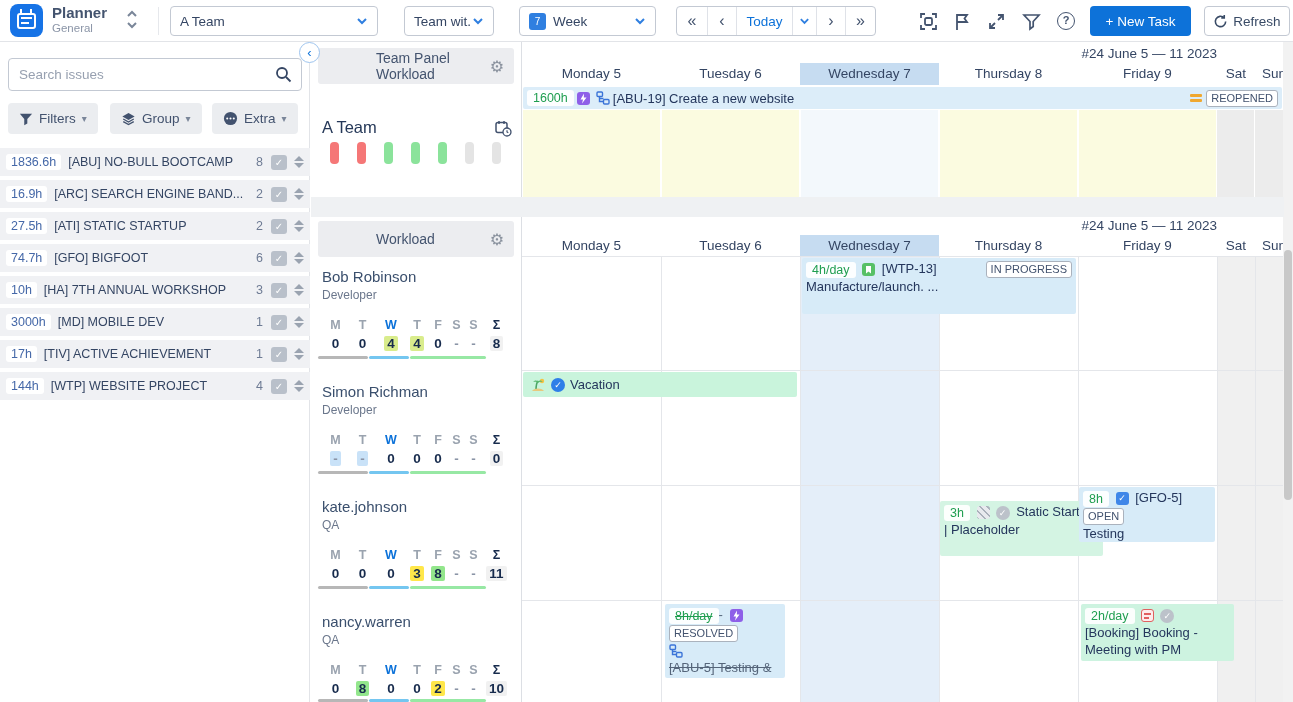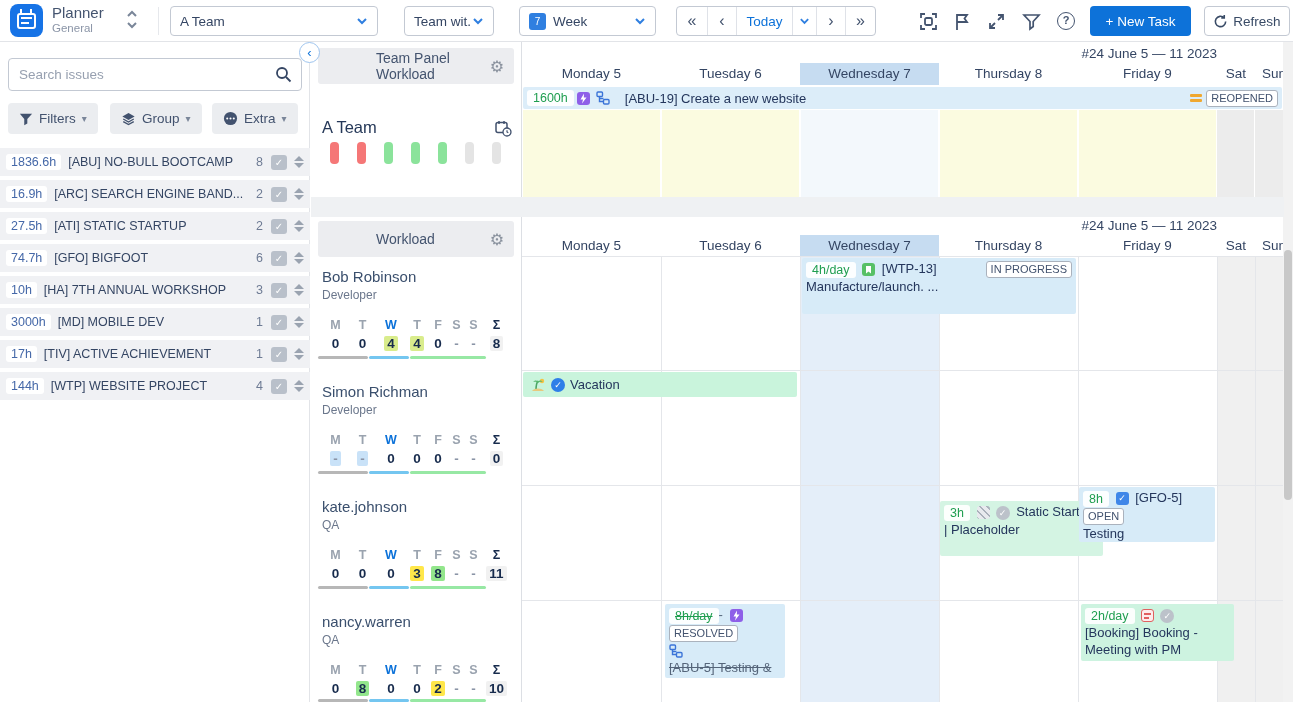--- a/index.html
+++ b/index.html
@@ -11,21 +11,21 @@
   *{box-sizing:border-box;margin:0;padding:0;font-family:"Liberation Sans",sans-serif;}
   html,body{width:1293px;height:702px;overflow:hidden;background:#fff;color:#344563;}
   .abs{position:absolute;}
   
   #topbar{position:absolute;left:0;top:0;width:1293px;height:42px;background:#fff;border-bottom:1px solid #e2e4e8;z-index:30;}
   .logo{position:absolute;left:10px;top:4px;width:33px;height:33px;background:#1673e6;border-radius:8px;}
   .logo .cal{position:absolute;left:7px;top:9px;width:19px;height:16px;border:2px solid #fff;border-radius:3px;}
   .logo .cal:before{content:"";position:absolute;left:2px;right:2px;top:2px;height:2px;background:#fff;}
   .logo .cal:after{content:"";position:absolute;left:2px;top:7px;width:8px;height:2px;background:#fff;}
   .logo .tab{position:absolute;top:5px;width:2px;height:5px;background:#fff;}
-  .app-title{position:absolute;left:52px;top:4px;font-size:15px;font-weight:400;color:#44546f;}
+  .app-title{position:absolute;left:52px;top:4px;font-size:15px;font-weight:700;color:#44546f;}
   .app-sub{position:absolute;left:52px;top:22px;font-size:11.5px;color:#8b95a7;}
   .title-caret{position:absolute;left:126px;top:9px;}
   .tb-divider{position:absolute;left:158px;top:7px;width:1px;height:28px;background:#e6e8ec;}
   .select{position:absolute;top:6px;height:30px;border:1px solid #c3c9d3;border-radius:4px;background:#fff;
           display:flex;align-items:center;padding:0 9px;font-size:13.5px;color:#344563;cursor:pointer;}
   .select .grow{flex:1;}
   .navgroup{position:absolute;left:676px;top:6px;height:30px;display:flex;border:1px solid #c3c9d3;border-radius:4px;overflow:hidden;background:#fff;}
   .navgroup>div{display:flex;align-items:center;justify-content:center;border-left:1px solid #dfe2e8;cursor:pointer;color:#44546f;font-size:16px;}
   .navgroup>div:first-child{border-left:none;}
   .today-lbl{color:var(--accent);font-size:13.5px;}
@@ -480,21 +480,21 @@
           <polygon points="7,1.5 3.5,7.5 6,7.5 5,11.5 9.5,5.5 6.8,5.5" fill="#fff"></polygon>
         </svg>
     </span>
     <span class="ic">
       <svg width="14" height="14" viewBox="0 0 14 14">
           <rect x="1" y="1" width="5.5" height="4.5" rx="1" fill="none" stroke="#3b74d8" stroke-width="1.4"></rect>
           <path d="M3.5 5.5v5h4 M7.5 7.5h-4" fill="none" stroke="#3b74d8" stroke-width="1.4"></path>
           <rect x="7.5" y="8.5" width="5.5" height="4.5" rx="1" fill="none" stroke="#3b74d8" stroke-width="1.4"></rect>
         </svg>
     </span>
-    <span style="flex:1;white-space:nowrap;overflow:hidden;margin-left:12px;">[ABU-19] Create a new website</span>
+    <span style="flex:1;white-space:nowrap;overflow:hidden;">[ABU-19] Create a new website</span>
     <span class="equals">
         <i></i>
         <i></i>
       </span>
     <span class="badge" style="margin-left:4px;">REOPENED</span>
   </div>
 
   <div class="avail" style="left:1px;width:137px;background:var(--cell-yellow);"></div>
   <div class="avail" style="left:140px;width:137px;background:var(--cell-yellow);"></div>
   <div class="avail" style="left:279px;width:137px;background:#f3f8fc;"></div>

